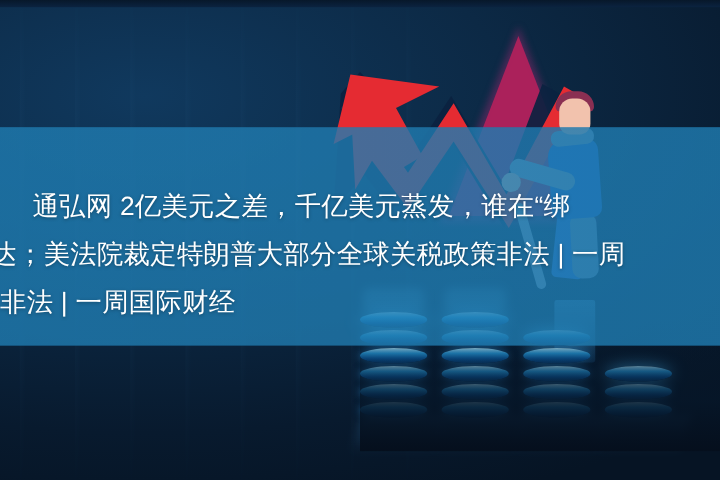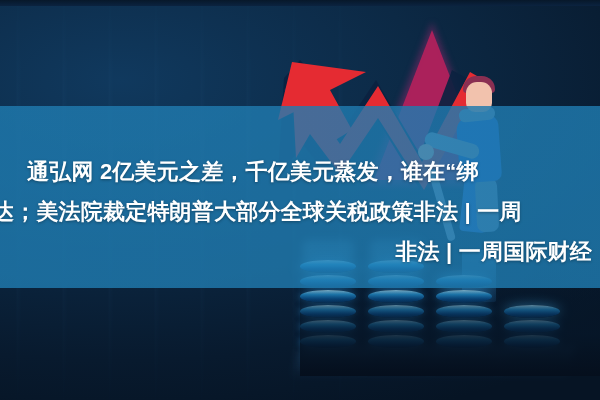--- a/index.html
+++ b/index.html
@@ -240,30 +240,30 @@
   }
 
   
   .headline {
     position: absolute;
     left: 0;
     top: 152px;
     width: 600px;
     color: #ffffff;
     font-size: 22px;
-    font-weight: bold;
+    font-weight: normal;
     line-height: 40px;
     letter-spacing: .2px;
     text-shadow: 0 1px 3px rgba(0,0,0,0.35);
     white-space: nowrap;
   }
   .hl-line { height: 40px; }
   .hl-1 { padding-left: 27px; }
   .hl-2 { margin-left: -8px; }
-  .hl-3 { text-align: right; padding-right: 8px; }
+  .hl-3 { text-align: left; padding-right: 8px; }
 </style>
 </head>
 <body>
 
 <div class="stage">
 
   <div class="art">
 
     <div class="bg-base"></div>
     <div class="bg-streaks"></div>

